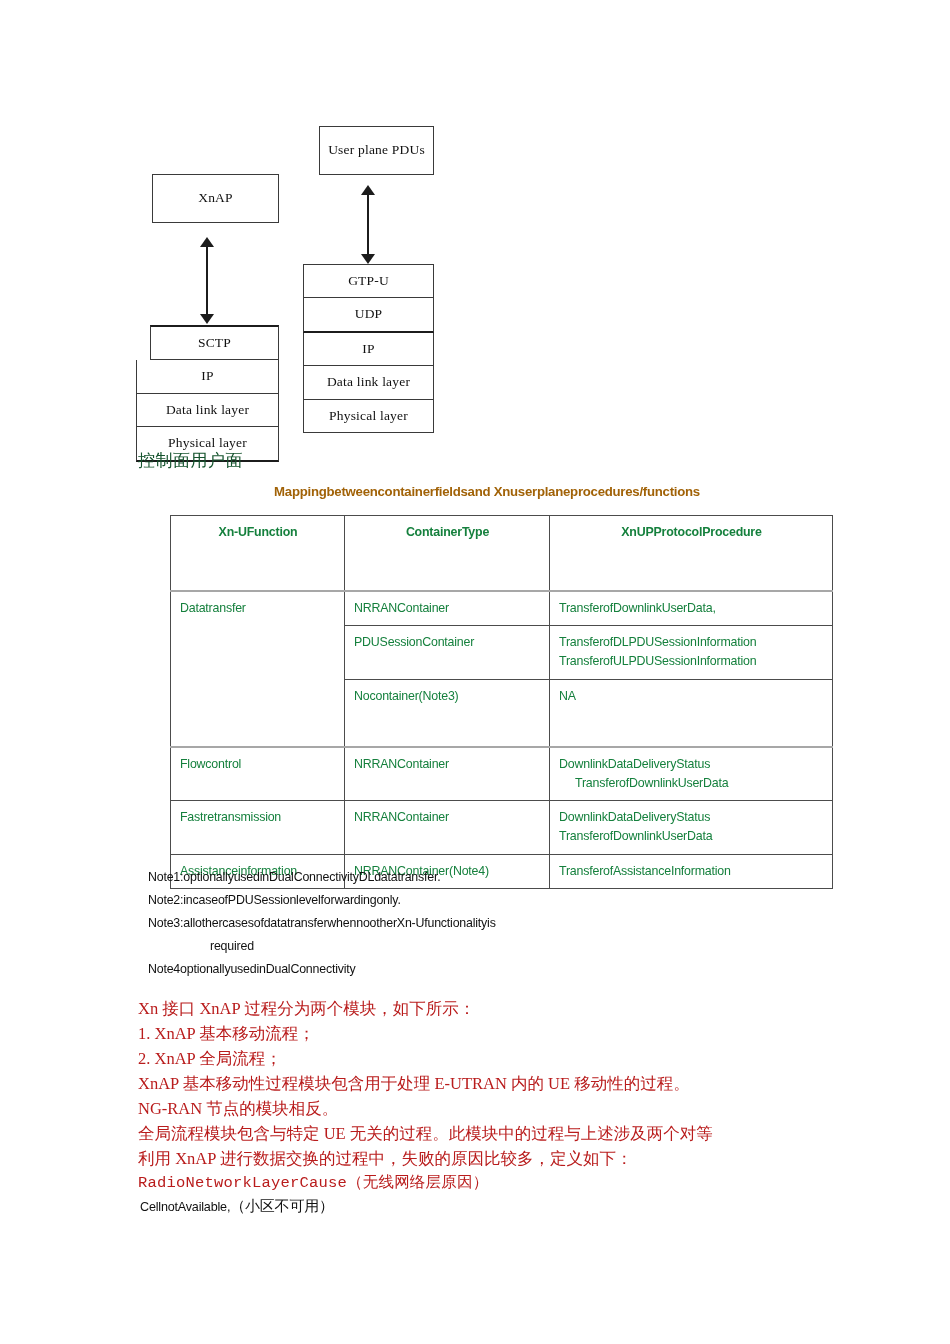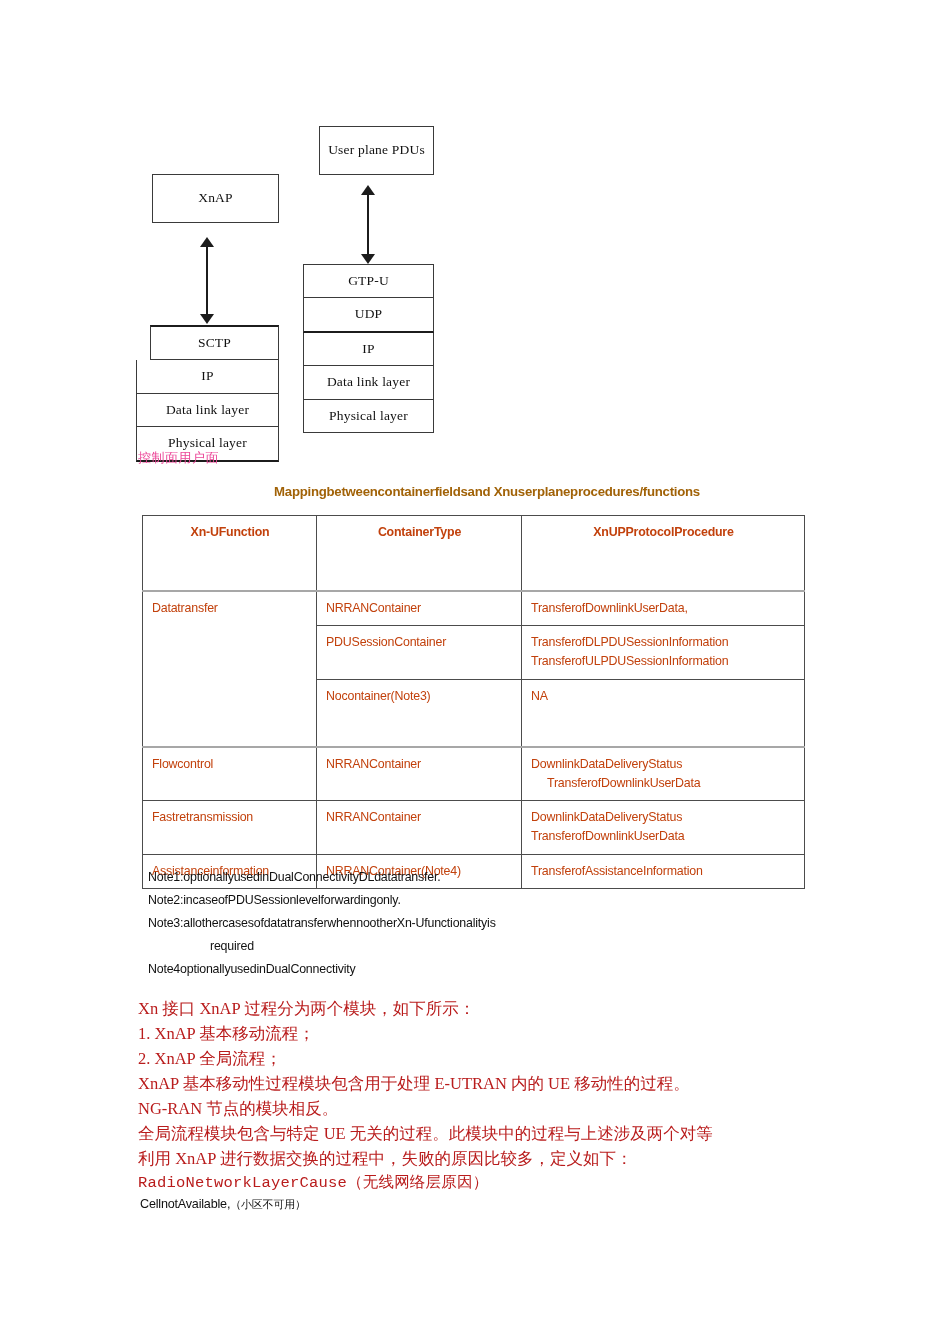--- a/index.html
+++ b/index.html
@@ -79,22 +79,22 @@
   }
   .dblarrow .head-up { top: 0;    border-bottom: 10px solid #1c1c1c; }
   .dblarrow .head-dn { bottom: 0; border-top: 10px solid #1c1c1c; }
 
   
   .cn-caption {
     position: absolute;
     left: 138px;
     top: 449px;
     font-family: "Liberation Serif", "DejaVu Serif", serif;
-    font-size: 13px;
-    color: #ec4899;
+    font-size: 17px;
+    color: #14532d;
     letter-spacing: 0.5px;
     white-space: nowrap;
   }
 
   .table-title {
     position: absolute;
     left: 0; top: 484px;
     width: 950px;
     text-align: center;
     padding-left: 24px;
@@ -112,22 +112,23 @@
     left: 142px;
     top: 515px;
     width: 662px;
   }
   table.maintbl {
     border-collapse: collapse;
     width: 662px;
     table-layout: fixed;
     font-family: "Liberation Sans", "DejaVu Sans", sans-serif;
     font-size: 12.4px;
-    color: #c2410c;
+    color: #15803d;
     letter-spacing: -0.2px;
+    margin-left: 28px;
   }
   table.maintbl td {
     border: 1px solid #4c4c4c;
     vertical-align: top;
     padding: 7px 8px 7px 9px;
     line-height: 1.55;
   }
   td.hdr {
     text-align: center;
     font-weight: bold;
@@ -181,21 +182,21 @@
   }
   .cause-line {
     position: absolute;
     left: 140px;
     top: 1197px;
     font-family: "Liberation Sans", "DejaVu Sans", sans-serif;
     font-size: 12.6px;
     color: #111;
     letter-spacing: -0.2px;
   }
-  .cause-line .cn { font-family: Liberation Serif, serif; font-size: 11px; }
+  .cause-line .cn { font-family: Liberation Serif, serif; font-size: 15px; }
 </style>
 </head>
 <body>
 
 <div class="page">
 
   <div class="diagram">
 
     <div class="stack stack-cp">
       <div class="box box-standalone box-tall">XnAP</div>

